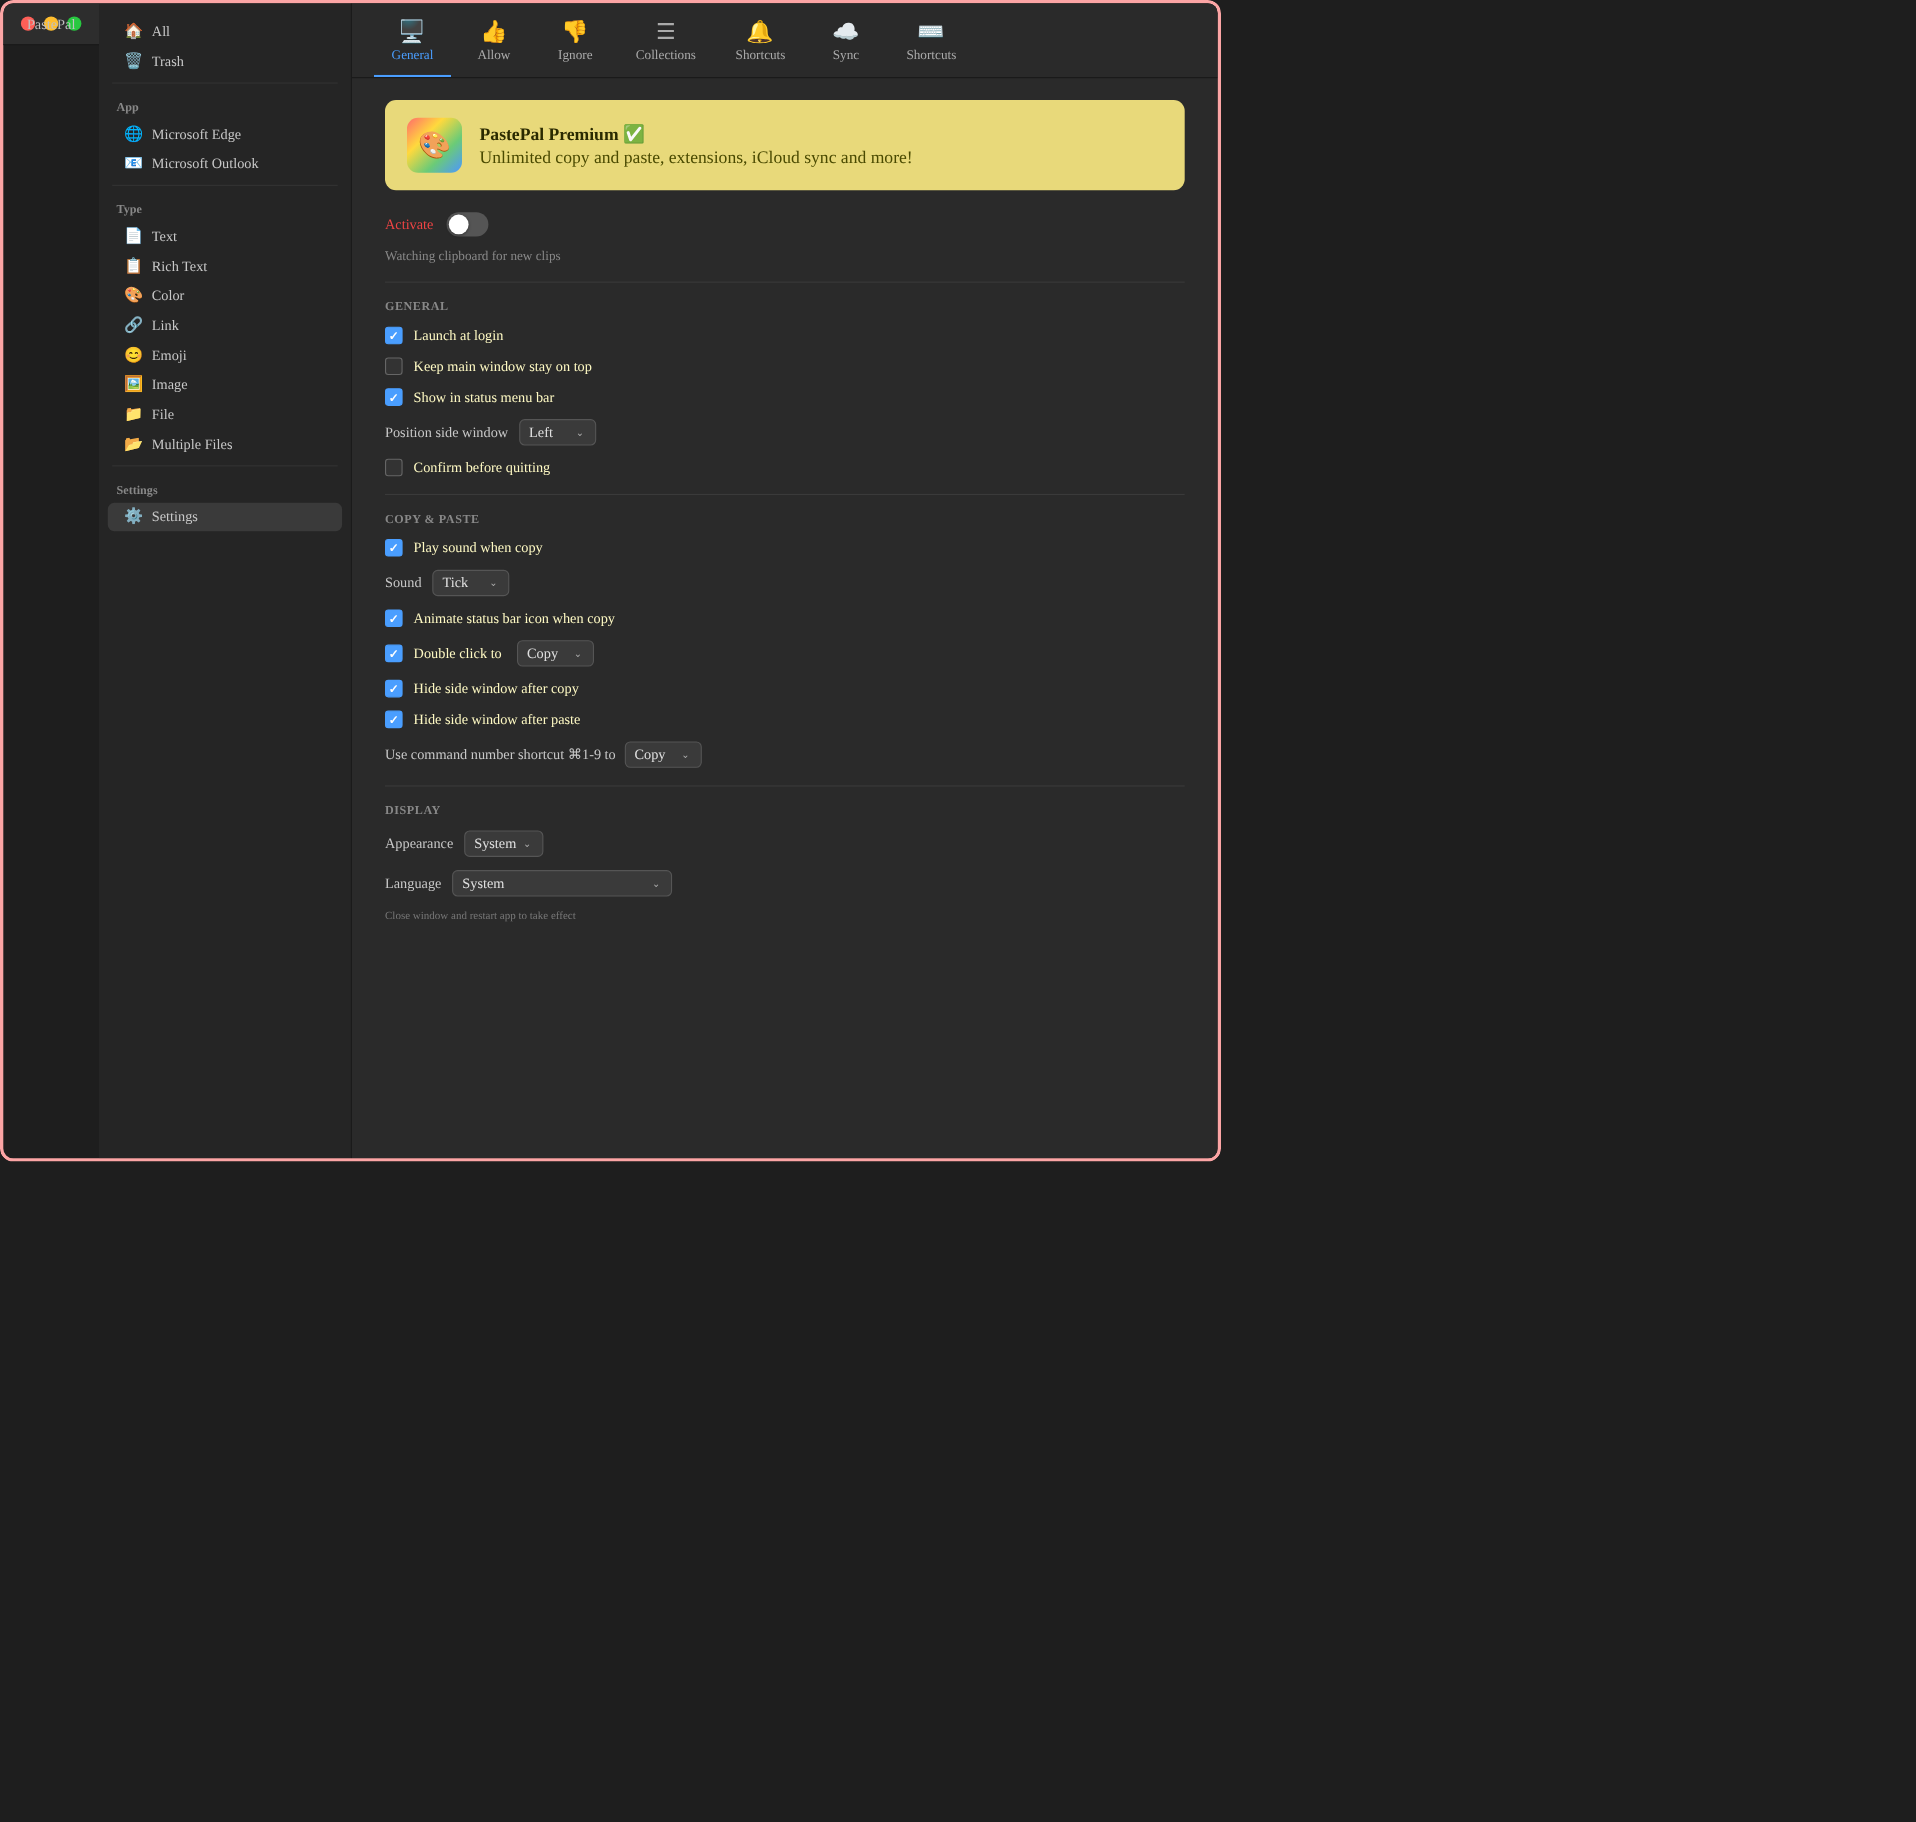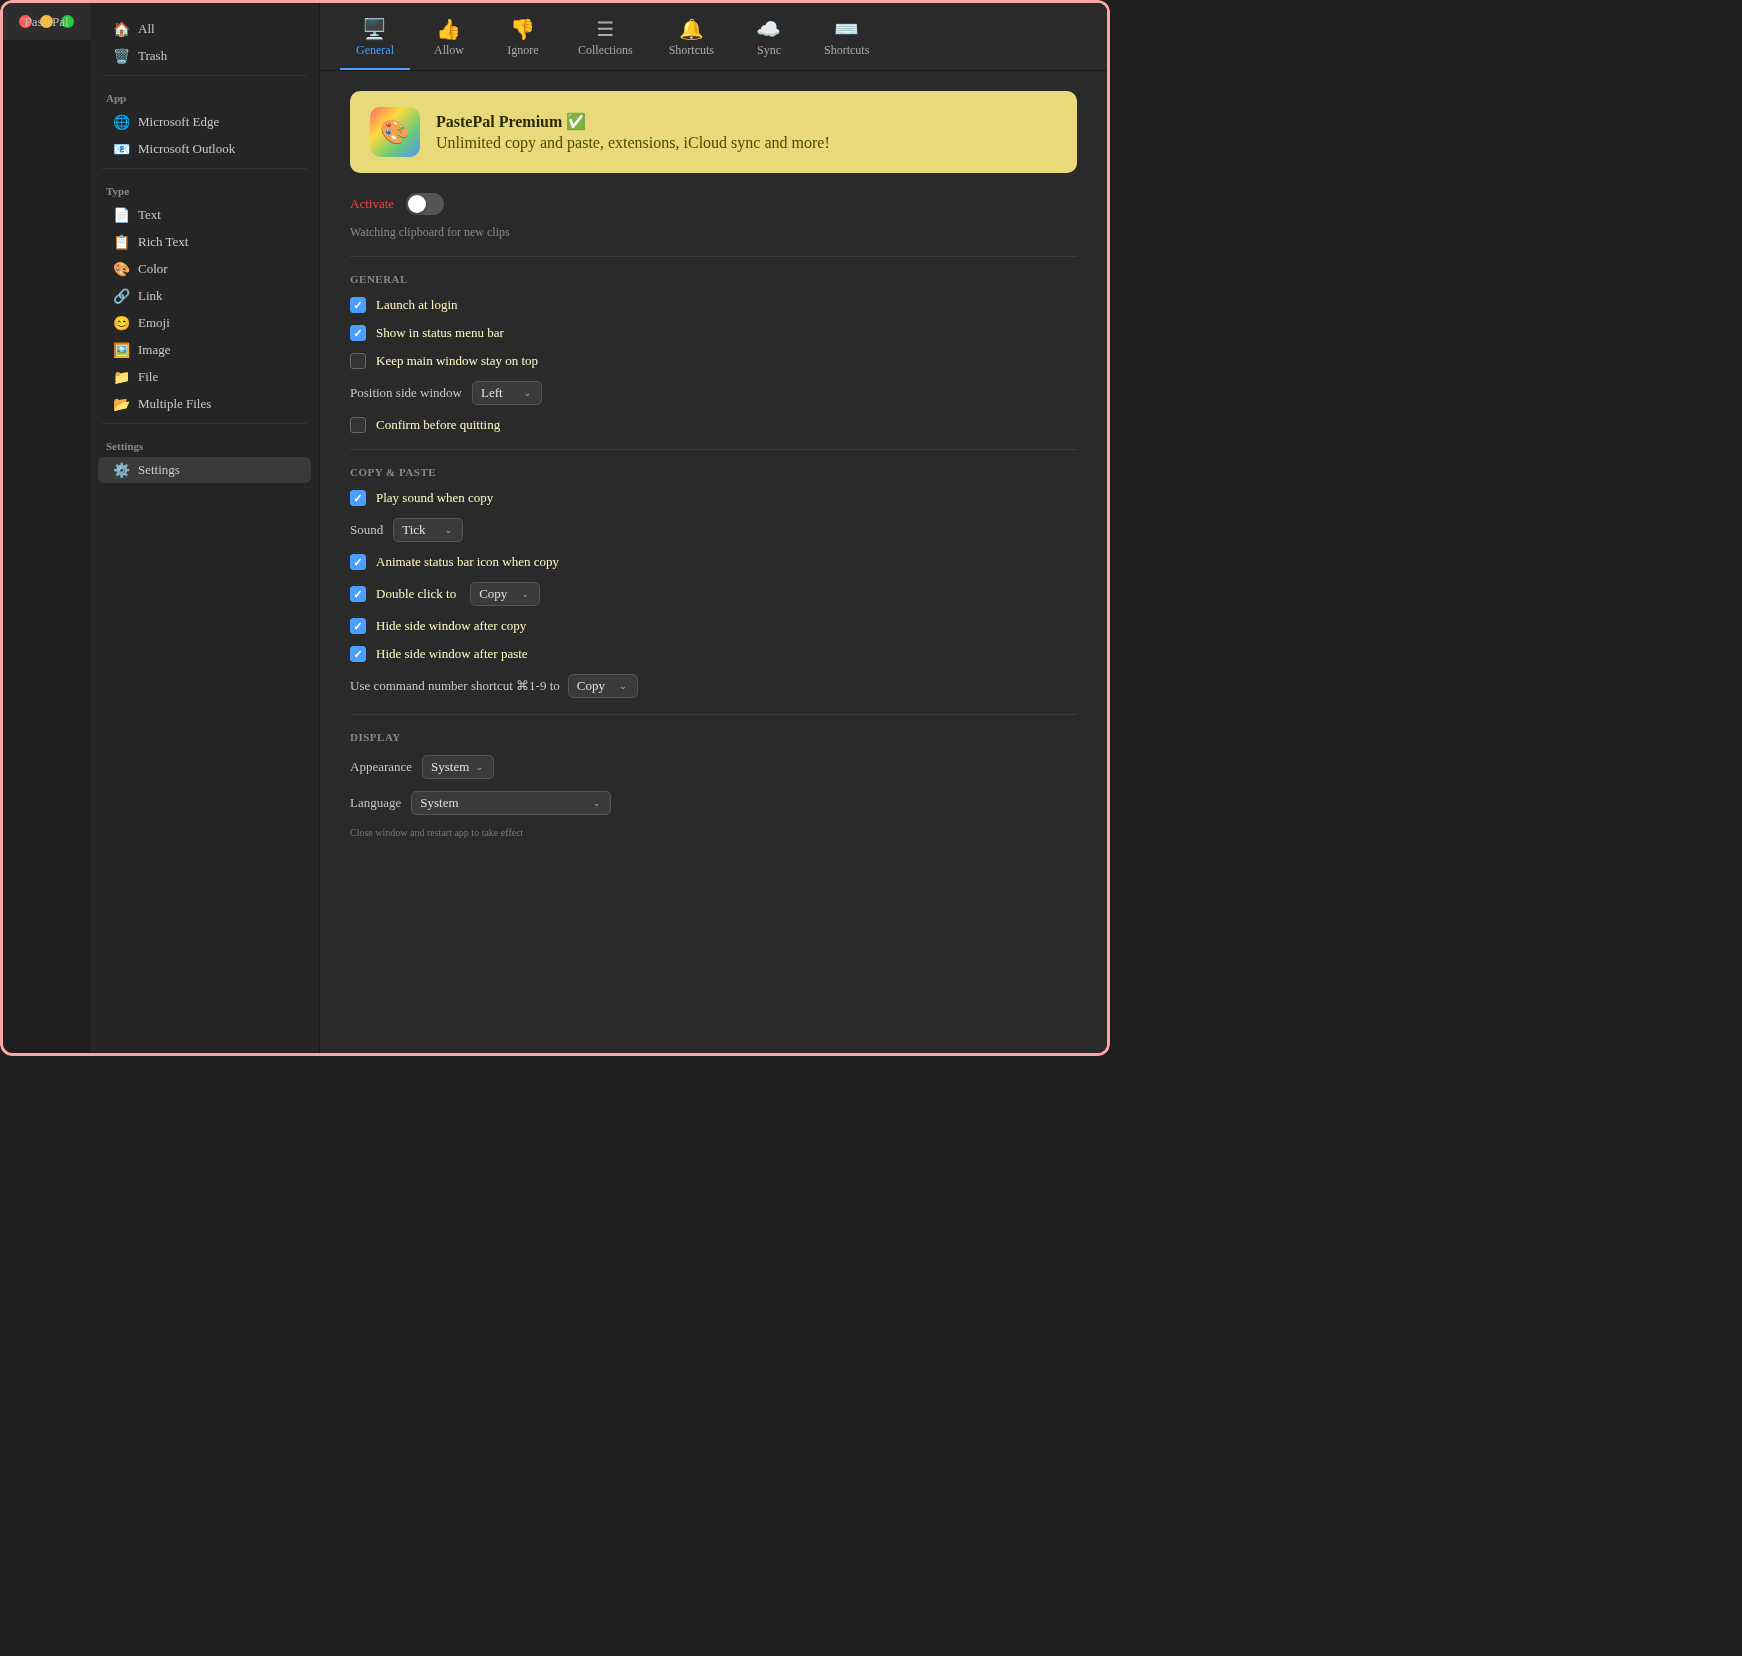--- a/index.html
+++ b/index.html
@@ -437,27 +437,27 @@
         <div class="section-divider"></div>
 
         <div class="section-header">GENERAL</div>
 
         <div class="checkbox-row">
           <div class="checkbox checked"></div>
           <span class="checkbox-label">Launch at login</span>
         </div>
 
         <div class="checkbox-row">
-          <div class="checkbox checked"></div>
-          <span class="checkbox-label">Show in status menu bar</span>
-        </div>
-
-        <div class="checkbox-row">
           <div class="checkbox"></div>
           <span class="checkbox-label">Keep main window stay on top</span>
+        </div>
+
+        <div class="checkbox-row">
+          <div class="checkbox checked"></div>
+          <span class="checkbox-label">Show in status menu bar</span>
         </div>
 
         <div class="select-row">
           <span class="select-label">Position side window</span>
           <div class="select-box">
             <span>Left</span>
             <span class="chevron">⌄</span>
           </div>
         </div>
 

